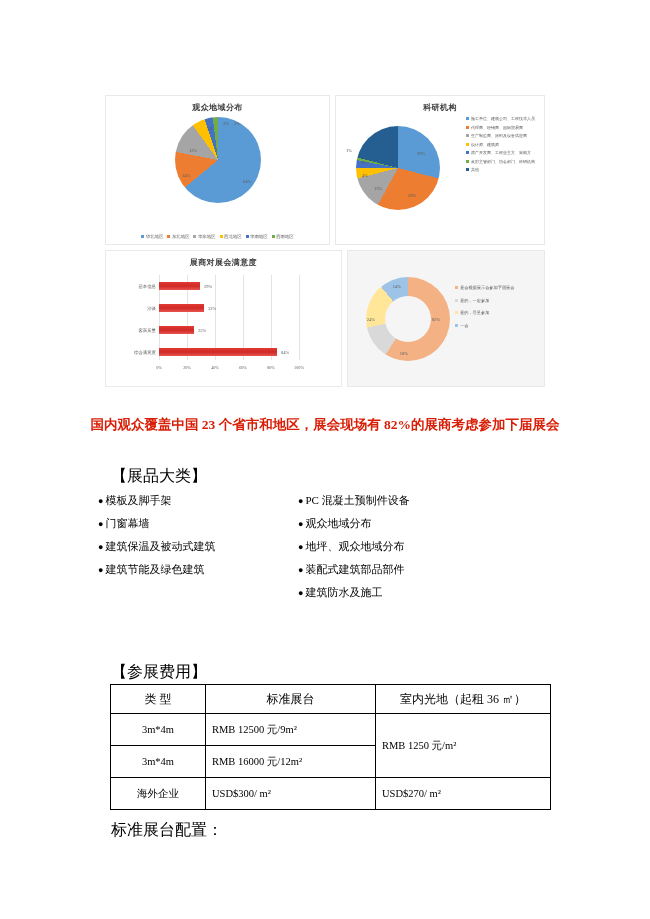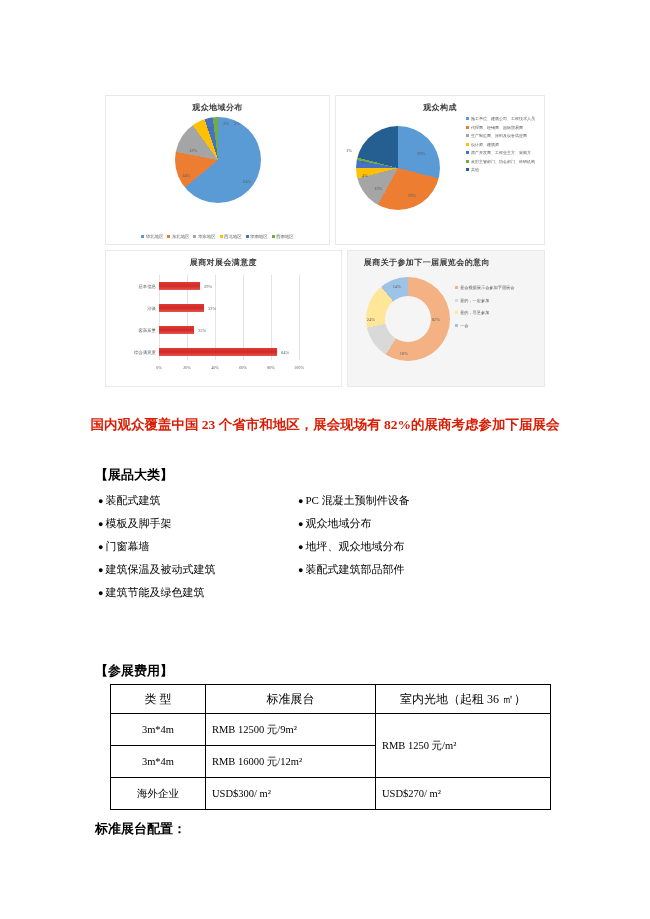--- a/index.html
+++ b/index.html
@@ -81,22 +81,23 @@
 
   
   .headline{
     position:absolute;left:50%;transform:translateX(-50%);top:416px;
     font-size:13.5px;font-weight:700;color:#d81e06;white-space:nowrap;
     font-family:"Liberation Serif","DejaVu Serif",serif;
   }
 
   
   .sec-head{
-    position:absolute;font-size:13px;font-weight:700;
-    font-family:"Liberation Serif","DejaVu Serif",serif;
+    position:absolute;font-size:16px;font-weight:400;
+    font-family:"Liberation Serif","DejaVu Serif",serif;
+    margin-left:16px;
   }
   #cat-head{left:95px;top:466px;}
   #fee-head{left:95px;top:662px;}
   #booth-head{left:95px;top:820px;}
 
   .cat-cols{position:absolute;left:98px;top:489px;width:420px;display:flex;}
   .cat-col{width:200px;}
   .cat-item{
     font-size:11px;line-height:22px;white-space:nowrap;
     font-family:"Liberation Serif","DejaVu Serif",serif;
@@ -165,21 +166,21 @@
               <span>华南地区</span>
             </span>
           <span class="li">
               <i class="sw" style="background:#70ad47"></i>
               <span>西南地区</span>
             </span>
         </div>
       </div>
 
       <div class="chart-card c2">
-        <div class="chart-title">观众构成</div>
+        <div class="chart-title">科研机构</div>
         <div class="pie2-area">
           <div class="pie2" style="background:conic-gradient(
                  #5b9bd5 0deg 104.4deg,
                  #ed7d31 104.4deg 208.8deg,
                  #a5a5a5 208.8deg 255.6deg,
                  #ffc000 255.6deg 270deg,
                  #4472c4 270deg 280.8deg,
                  #70ad47 280.8deg 284.4deg,
                  #255e91 284.4deg 360deg);"></div>
           <span class="pie-lbl" style="left:75px;top:33px;">29%</span>
@@ -268,21 +269,20 @@
             <span class="xtick" style="left:28px;">20%</span>
             <span class="xtick" style="left:56px;">40%</span>
             <span class="xtick" style="left:84px;">60%</span>
             <span class="xtick" style="left:112px;">80%</span>
             <span class="xtick" style="left:140px;">100%</span>
           </div>
         </div>
       </div>
 
       <div class="chart-card c4">
-        <div class="chart-title">展商关于参加下一届展览会的意向</div>
         <div class="donut-area">
           <div class="donut" style="background:conic-gradient(
                  #f4b183 0deg 212deg,
                  #d9d9d9 212deg 258deg,
                  #ffe699 258deg 320deg,
                  #9dc3e6 320deg 360deg);">
             <div class="donut-hole"></div>
           </div>
           <span class="donut-lbl" style="left:80px;top:44px;">82%</span>
           <span class="donut-lbl" style="left:48px;top:78px;">18%</span>
@@ -310,31 +310,31 @@
       </div>
     </div>
   </div>
 
   <div class="headline">国内观众覆盖中国 23 个省市和地区，展会现场有 82%的展商考虑参加下届展会</div>
 
   <div class="sec-head" id="cat-head">【展品大类】</div>
 
   <div class="cat-cols">
     <div class="cat-col">
-      <div class="cat-item"><span class="dot">●</span><span>装配式建筑</span></div>
       <div class="cat-item"><span class="dot">●</span><span>模板及脚手架</span></div>
       <div class="cat-item"><span class="dot">●</span><span>门窗幕墙</span></div>
       <div class="cat-item"><span class="dot">●</span><span>建筑保温及被动式建筑</span></div>
       <div class="cat-item"><span class="dot">●</span><span>建筑节能及绿色建筑</span></div>
     </div>
     <div class="cat-col">
       <div class="cat-item"><span class="dot">●</span><span>PC 混凝土预制件设备</span></div>
       <div class="cat-item"><span class="dot">●</span><span>观众地域分布</span></div>
       <div class="cat-item"><span class="dot">●</span><span>地坪、观众地域分布</span></div>
       <div class="cat-item"><span class="dot">●</span><span>装配式建筑部品部件</span></div>
+      <div class="cat-item"><span class="dot">●</span><span>建筑防水及施工</span></div>
     </div>
   </div>
 
   <div class="sec-head" id="fee-head">【参展费用】</div>
 
   <table class="fee">
     <colgroup>
         <col class="col1">
         <col class="col2">
         <col class="col3">

